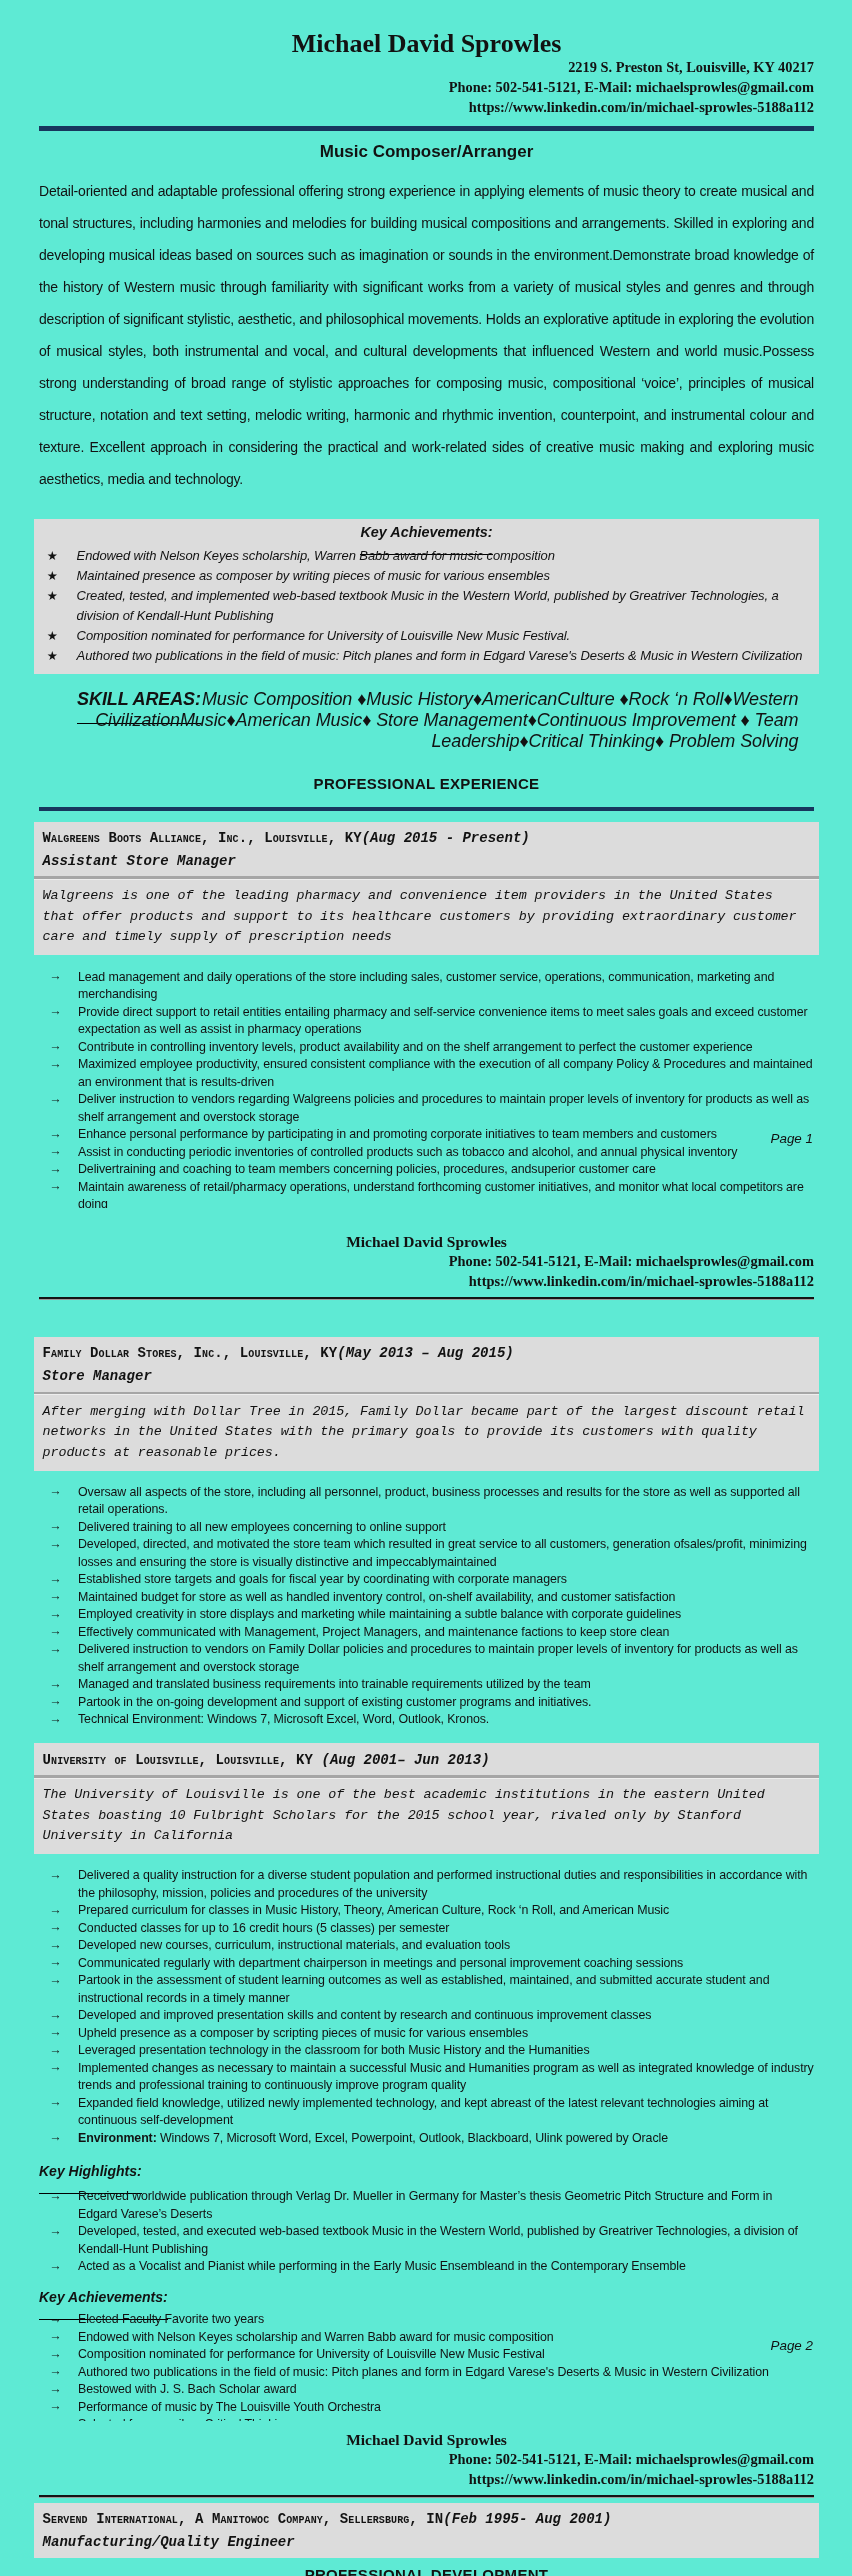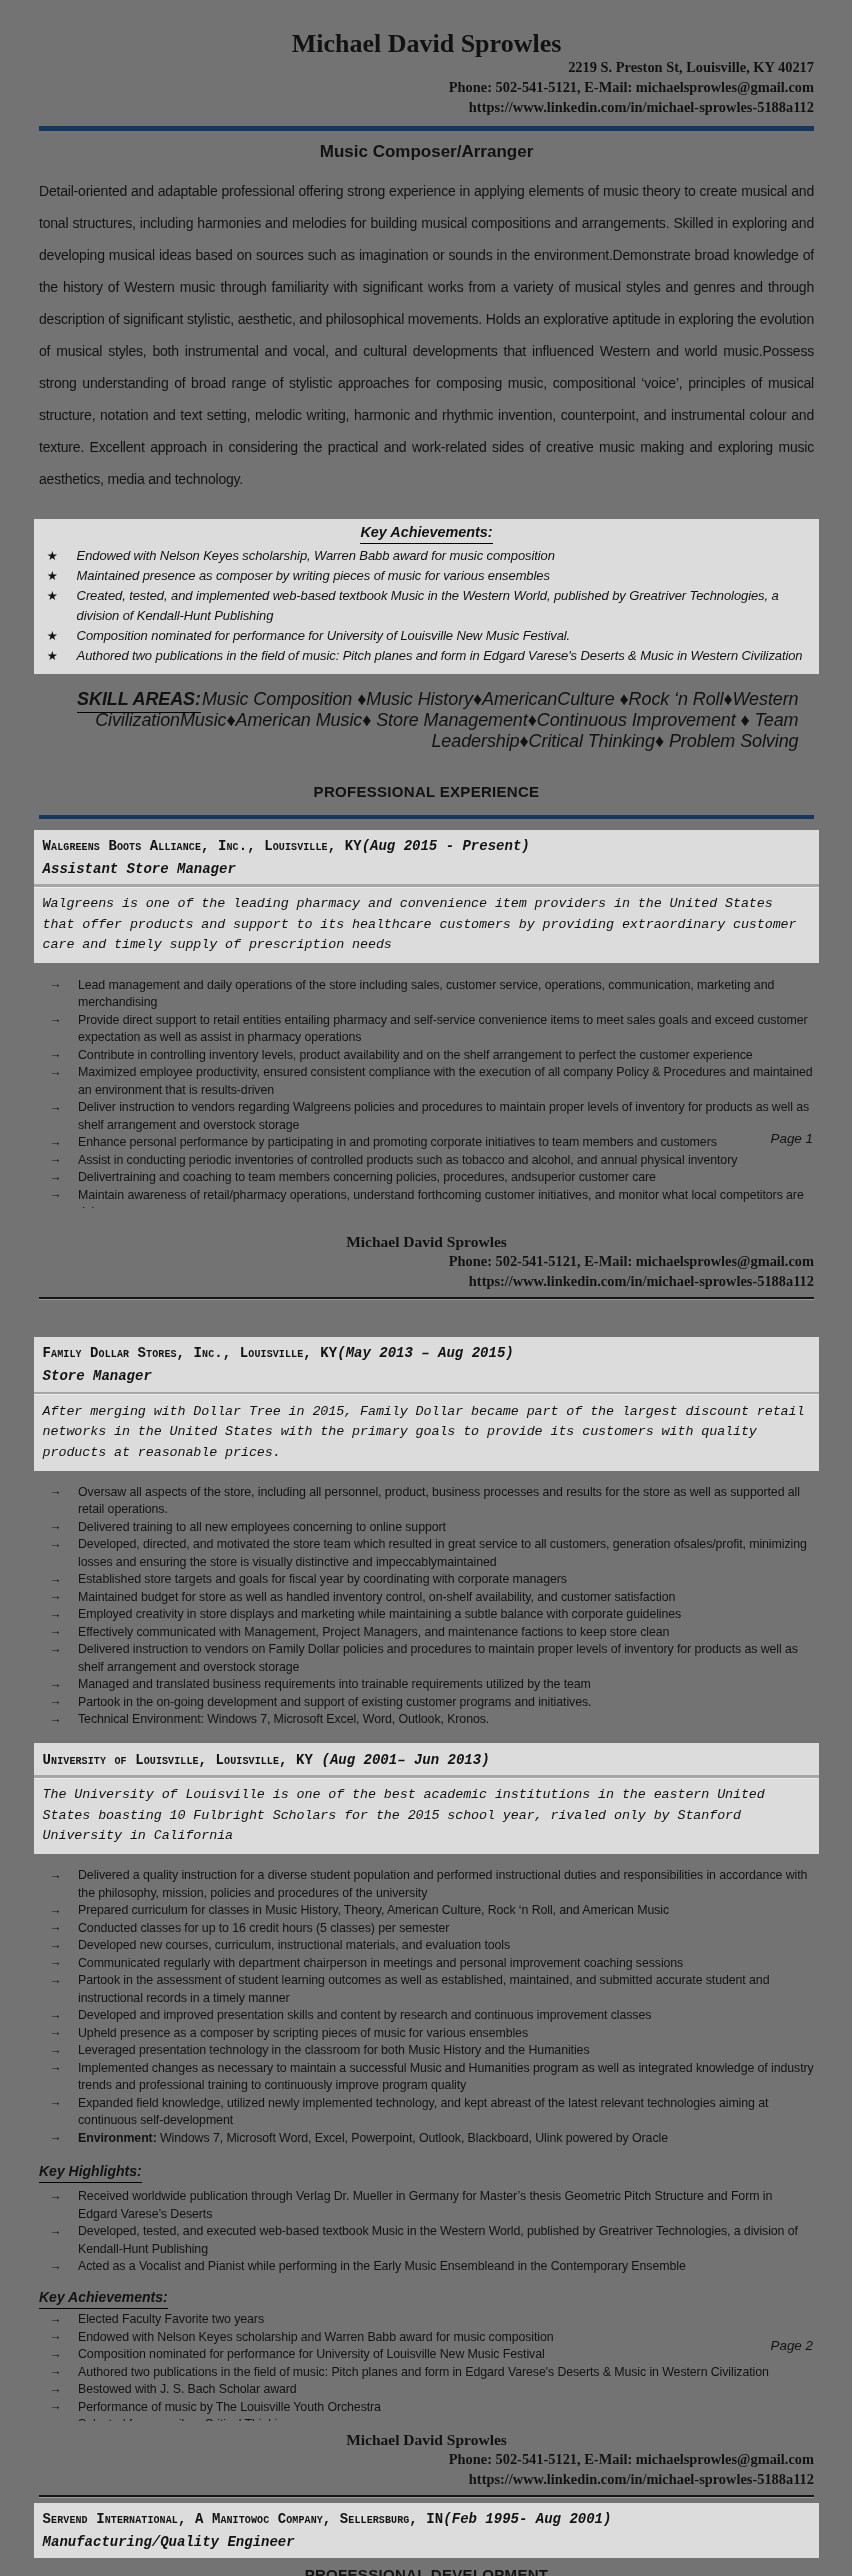--- a/index.html
+++ b/index.html
@@ -1,44 +1,44 @@
 <!DOCTYPE html>
 <html style="font-size:8.2px"><head>
 <meta charset="utf-8">
 <style>
   html,body{margin:0;padding:0;background:#ffffff;}
   body{width:852px;font-family:"Liberation Sans",sans-serif;color:#121212;}
-  .page{position:relative;overflow:hidden;box-sizing:border-box;padding-left:39px;padding-right:38px;background:#737373;}
+  .page{position:relative;overflow:hidden;box-sizing:border-box;padding-left:39px;padding-right:38px;background:#5eead4;}
   #page-1{height:1208px;padding-top:29px;}
   #page-2{height:1213px;padding-top:24px;}
   #page-3{height:1192px;padding-top:9.3px;}
 
   
   .name-lg{font-family:"Liberation Serif",serif;font-weight:bold;font-size:26px;line-height:1.12;text-align:center;}
   .contact-line{font-family:"Liberation Serif",serif;font-weight:bold;font-size:14.4px;line-height:1.38;text-align:right;}
   .name-sm{font-family:"Liberation Serif",serif;font-weight:bold;font-size:15.5px;line-height:1.3;text-align:center;}
   .rule-navy{height:4.6px;background:#17365d;margin-top:8.2px;}
   .rule-navy.mid{height:4.1px;margin-top:14.4px;}
   .rule-black{height:2.1px;background:#141414;margin-top:5.2px;border-bottom:0.5px solid #9a9a9a;}
 
   .headline{font-weight:bold;font-size:17px;text-align:center;margin-top:11.3px;}
   .summary{font-size:14px;line-height:32px;text-align:justify;letter-spacing:-0.2px;margin:13.4px 0 0 0;}
 
   
   .keybox{background:#dcdcdc;margin:24px -4.6px 0 -4.6px;padding:5.2px 8.2px 8.2px 8.2px;}
   .keybox-heading{text-align:center;font-size:14.4px;margin-bottom:5.2px;}
-  .u{font-weight:bold;font-style:italic;border-bottom:1.5px solid #000;padding-bottom:3px;}
+  .u{font-weight:bold;font-style:italic;border-bottom:1.5px solid #000;padding-bottom:14px;}
   .starlist{list-style:none;margin:0;padding:0;font-style:italic;font-size:13px;line-height:20px;letter-spacing:-0.1px;}
   .starlist li{position:relative;padding-left:34px;}
   .star{position:absolute;left:4.1px;top:0;font-style:normal;font-size:12.4px;}
 
   .skills{margin:15.5px 15.5px 0 15.5px;text-align:right;font-size:18px;line-height:21px;font-style:italic;letter-spacing:-0.1px;}
   .skills-label{margin-right:1px;}
 
-  .sec-heading{text-align:center;font-weight:bold;font-size:15px;letter-spacing:0.3px;margin-top:31px;}
+  .sec-heading{text-align:center;font-weight:bold;font-size:15px;letter-spacing:0.3px;margin-top:23px;}
 
   .jobbox{background:#dcdcdc;margin:11px -4.6px 0 -4.6px;padding:6.2px 8.2px 7.2px 8.2px;font-family:Liberation Mono, monospace;}
   .jobbox.gap{margin-top:14.4px;}
   .jobbox-company{font-size:14px;line-height:20.6px;}
   .sc{font-variant:small-caps;font-weight:bold;letter-spacing:0.1px;}
   .dates{font-weight:bold;font-style:italic;}
   .jobtitle{font-weight:bold;font-style:italic;font-size:14px;line-height:20.6px;margin-top:2.1px;}
   .jobbox-divider{height:2.6px;background:#a6a6a6;margin:5.2px -8.2px 6.2px -8.2px;border-bottom:1px solid #eeeeee;}
   .jobbox-blurb{font-style:italic;font-size:13.4px;line-height:20.6px;letter-spacing:-0.1px;}
 

